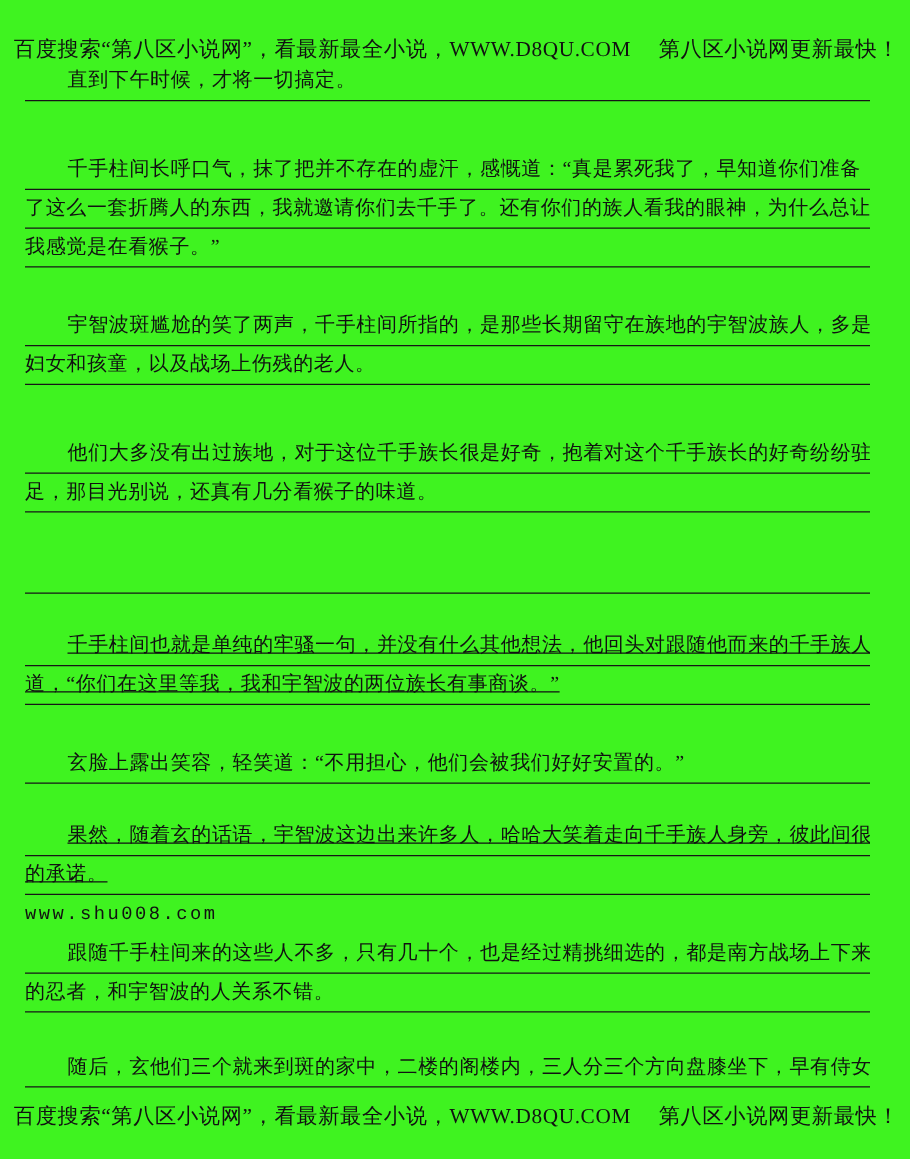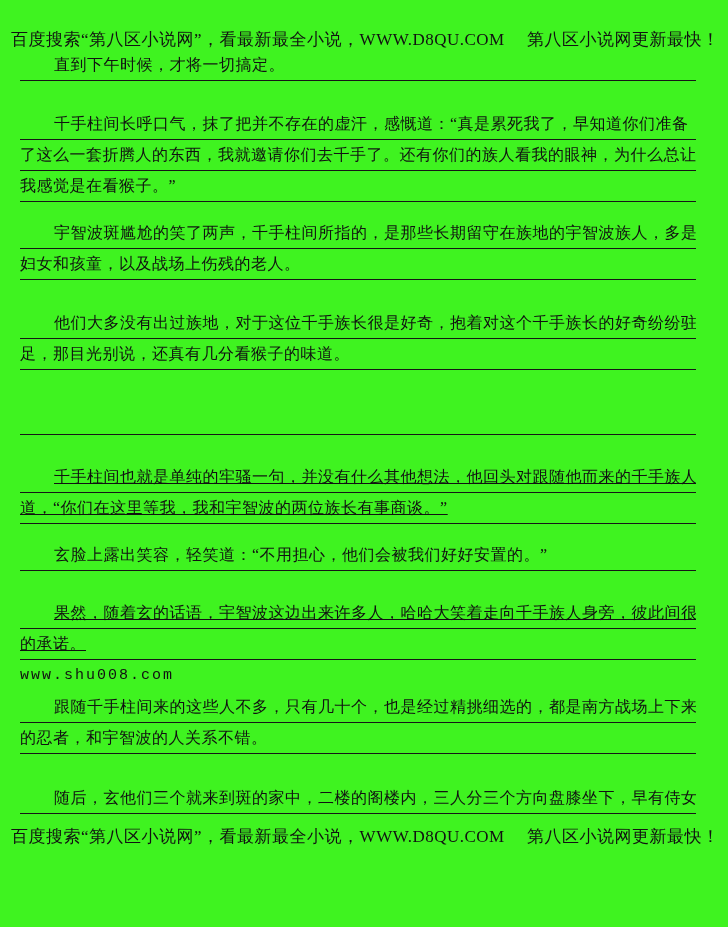--- a/index.html
+++ b/index.html
@@ -31,23 +31,23 @@
     height: 30px;
     line-height: 29px;
     border-bottom: 1px solid #161616;
     font-size: 16px;
     letter-spacing: 0.5px;
     white-space: nowrap;
     overflow: hidden;
   }
   .text-line.indent { text-indent: 34px; }
   .para.mt27 { margin-top: 27px; text-decoration: underline; }
-  .para.mt28 { margin-top: 28px; }
+  .para.mt28 { margin-top: 40px; }
   .para.mt29 { margin-top: 29px; }
-  .para.mt32 { margin-top: 16px; }
+  .para.mt32 { margin-top: 32px; }
   .blank-ruled { margin-top: 34px; }
   .watermark {
     height: 32px;
     line-height: 32px;
     font-family: Liberation Mono, monospace;
     font-size: 15px;
     letter-spacing: 2px;
     white-space: nowrap;
   }
 </style>

